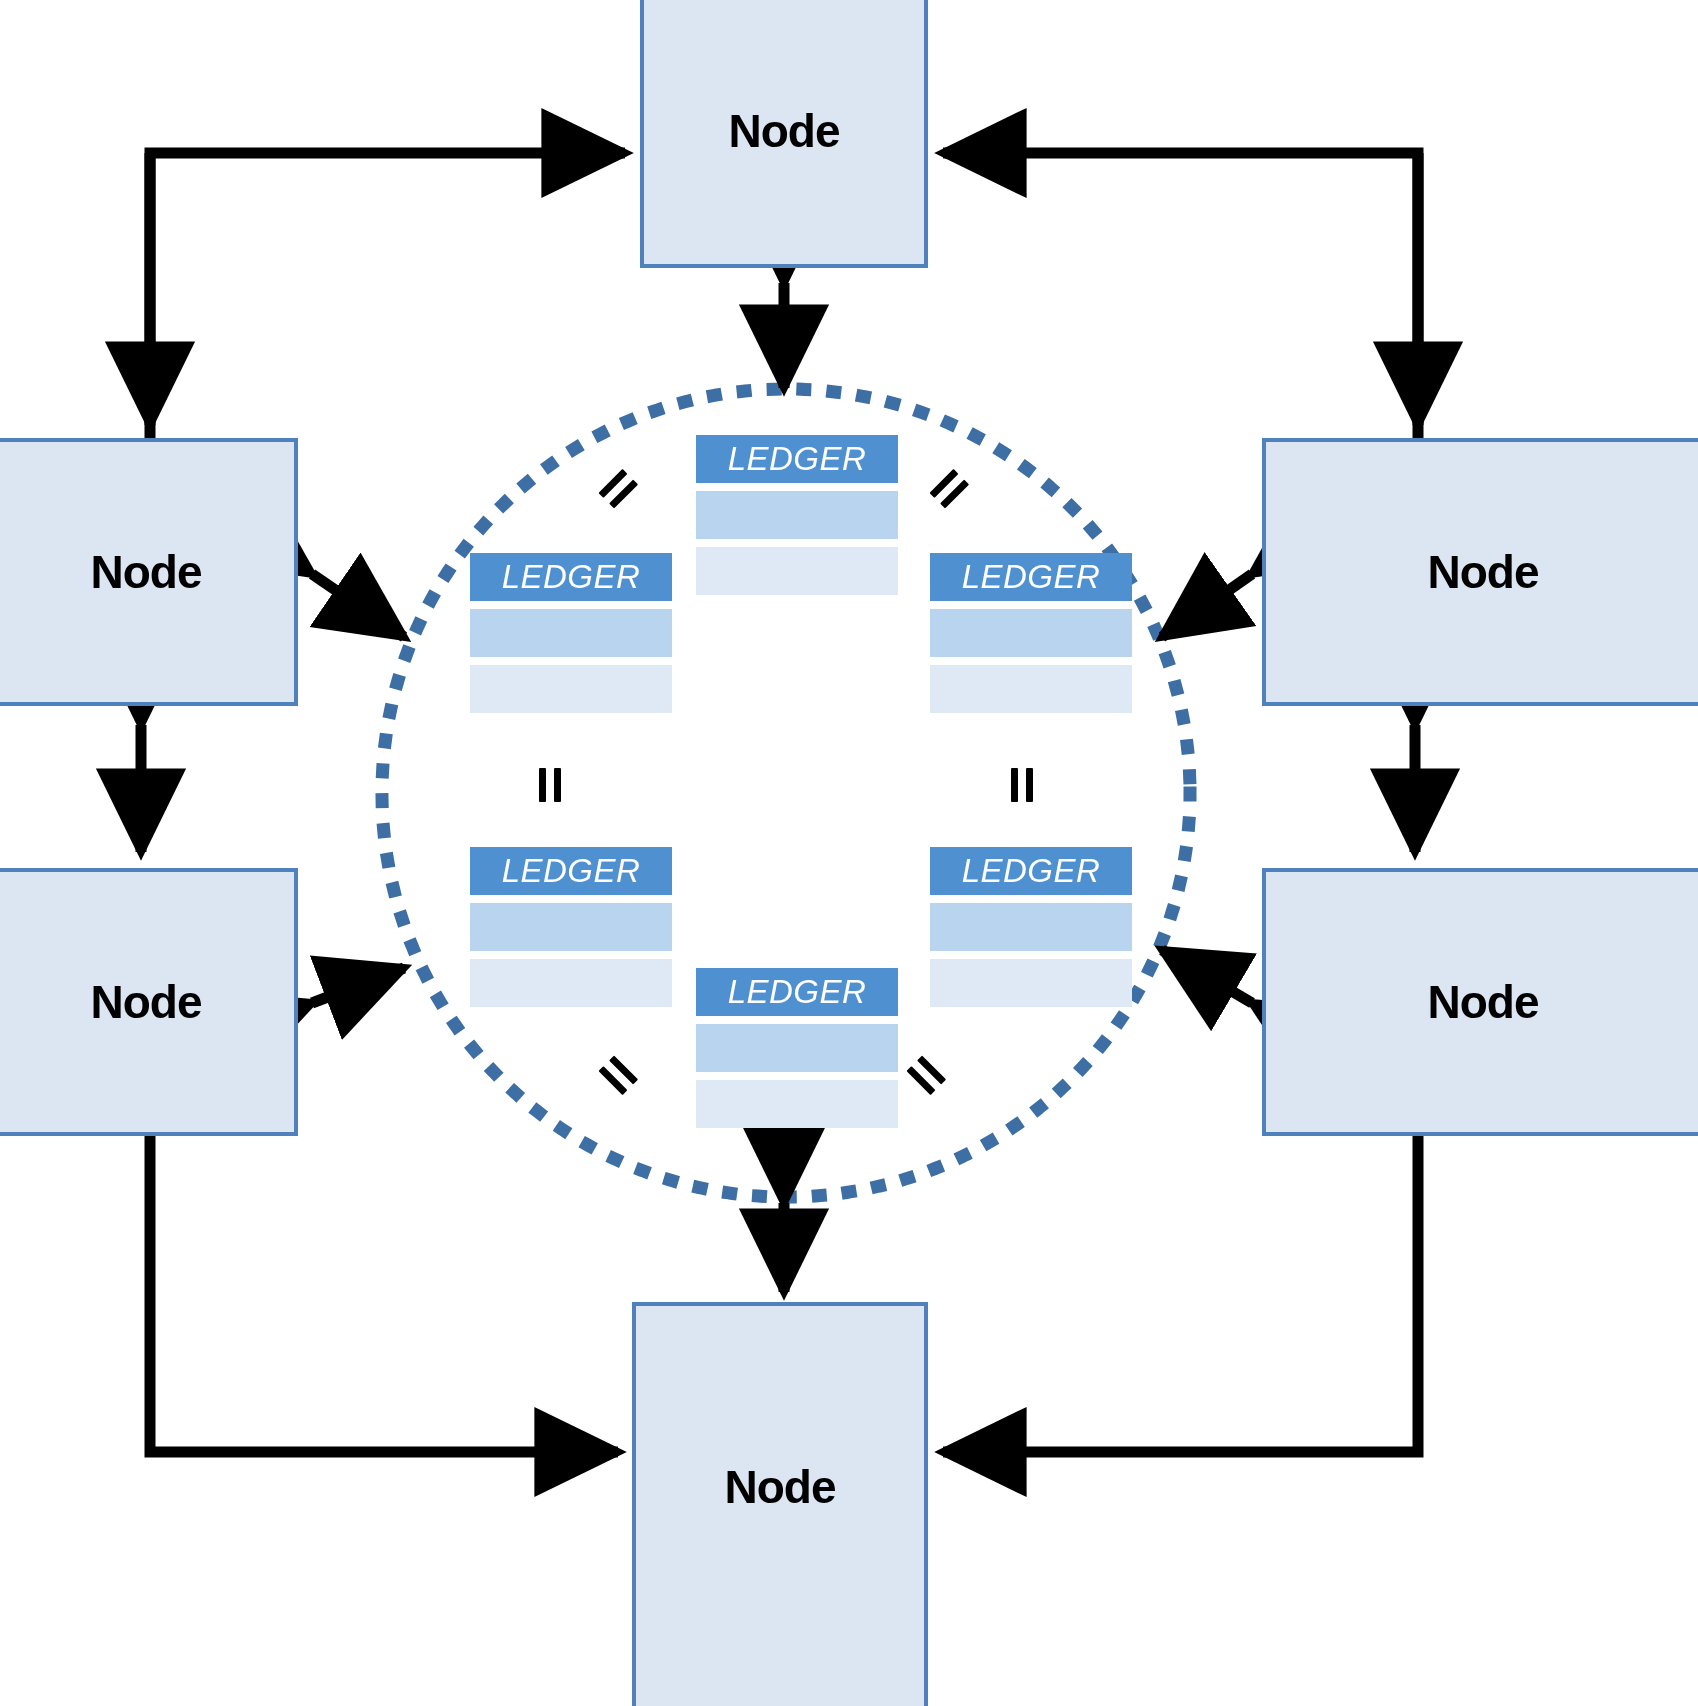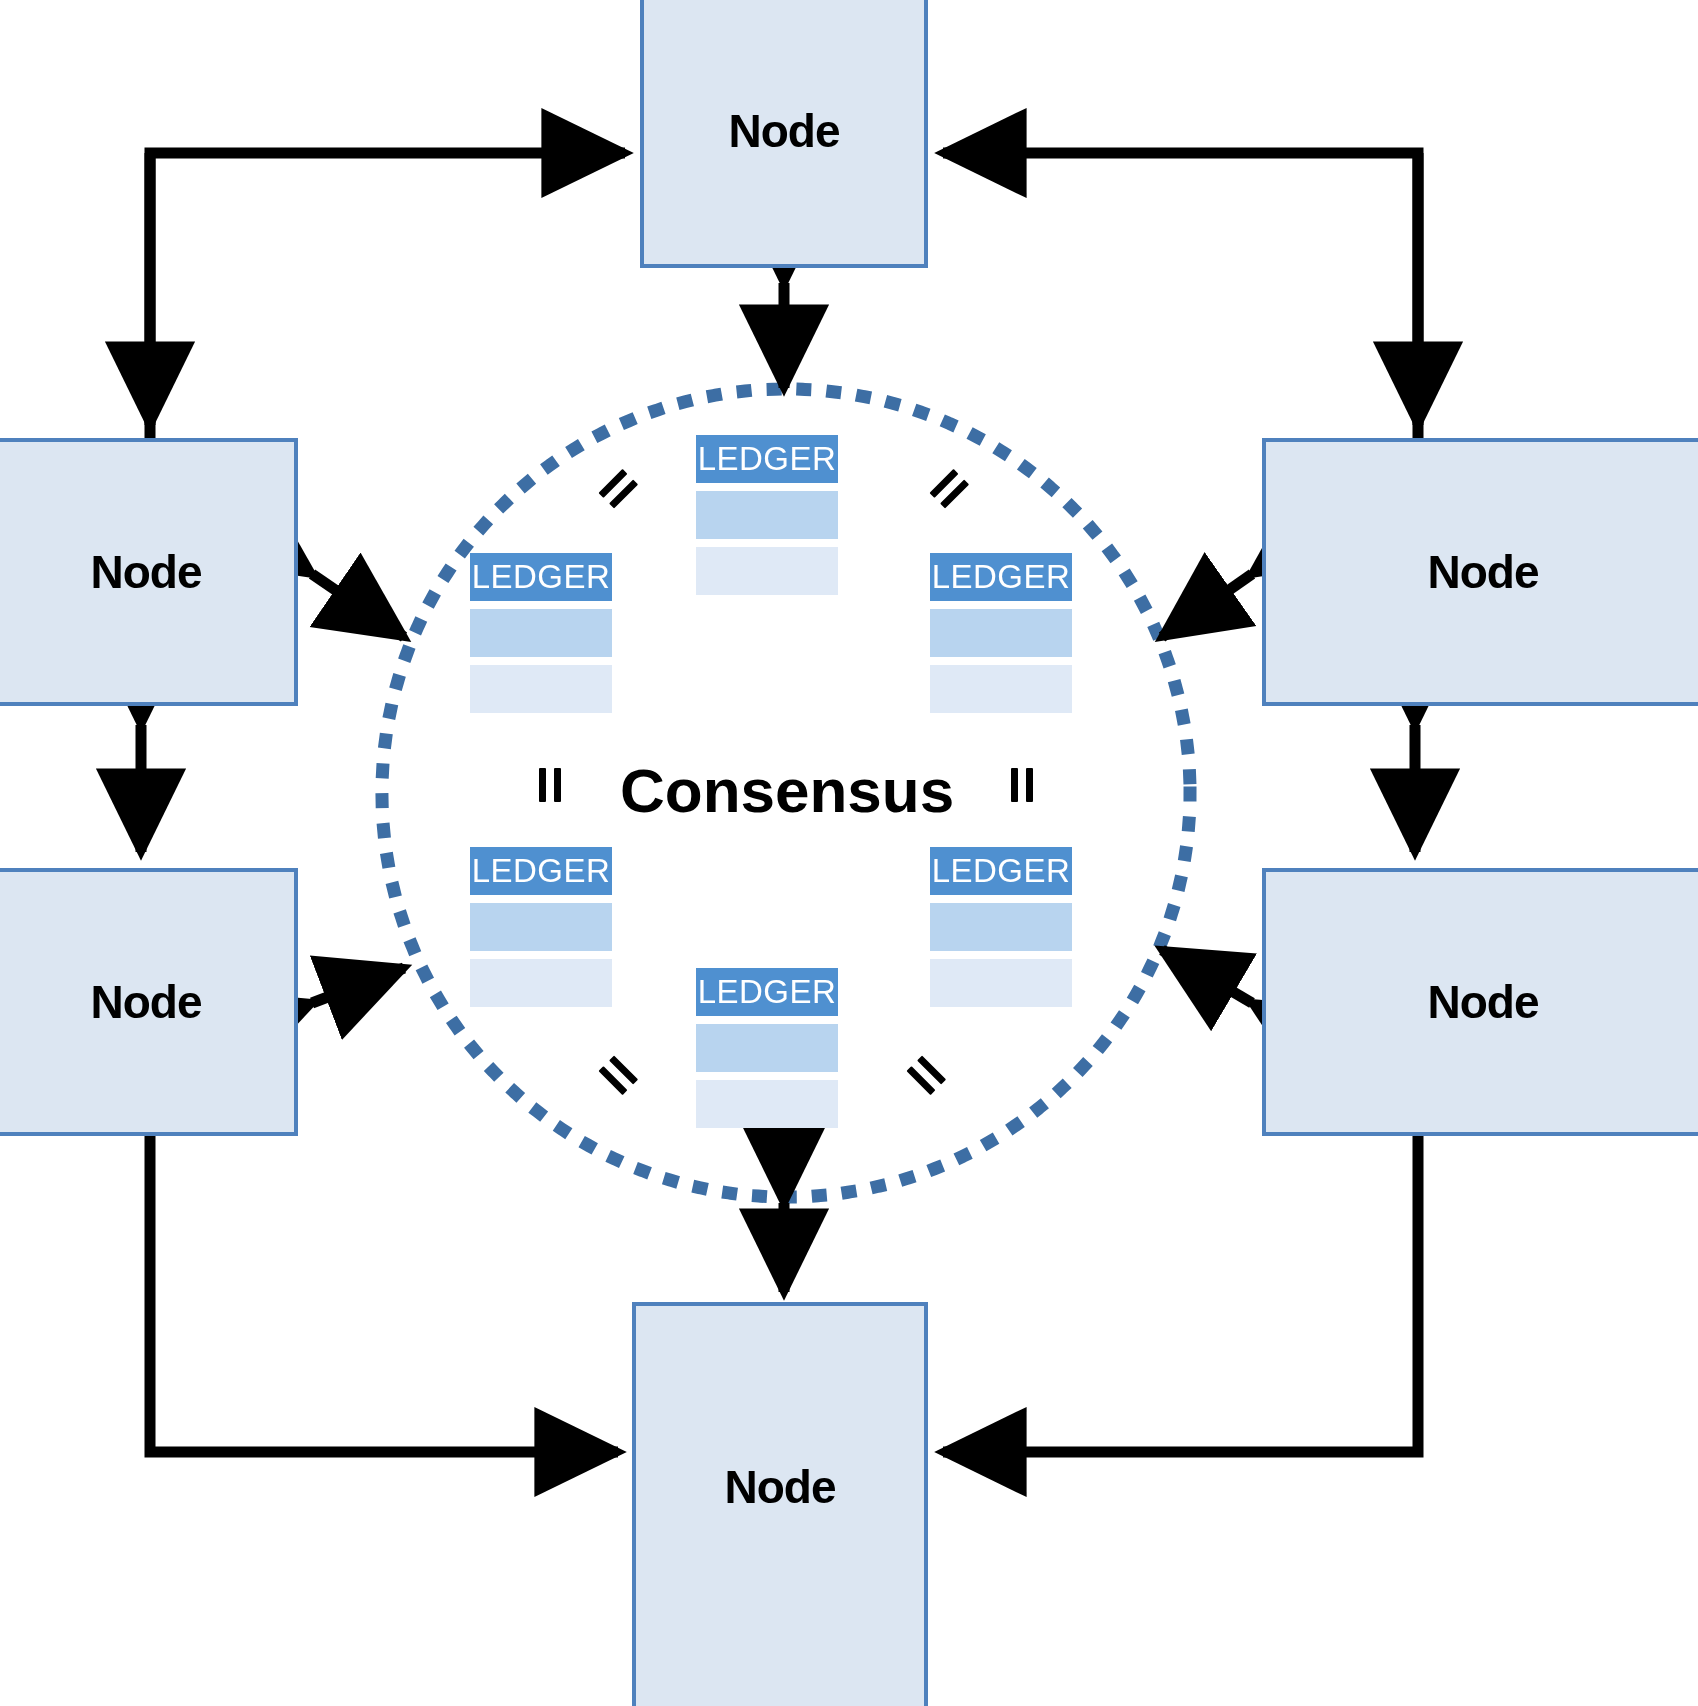--- a/index.html
+++ b/index.html
@@ -35,21 +35,22 @@
   .node-label {
     font-family: "Liberation Sans", sans-serif;
     font-weight: bold;
     font-size: 46px;
     color: #000000;
     letter-spacing: -1px;
     line-height: 1;
   }
   .ledger {
     position: absolute;
-    width: 142px;
+    width: 202px;
+    font-style: italic;
   }
   .ledger-head {
     background: #4f90d0;
     color: #ffffff;
     font-family: "Liberation Sans", sans-serif;
     font-size: 33px;
     font-weight: 400;
     height: 48px;
     line-height: 48px;
     text-align: center;
@@ -207,21 +208,20 @@
     <div class="ledger-row1"></div>
     <div class="ledger-row2"></div>
   </div>
 
   <div class="ledger" style="left:696px; top:968px;">
     <div class="ledger-head">LEDGER</div>
     <div class="ledger-row1"></div>
     <div class="ledger-row2"></div>
   </div>
 
-  <div class="consensus" style="left:620px; top:760px;">Consensus</div>
 
   <div class="eq-wrap" style="left:597px; top:470px; transform:rotate(-45deg);">
     <div class="eq-bar" style="left:4px; top:7px;"></div>
     <div class="eq-bar" style="left:4px; top:22px;"></div>
   </div>
 
   <div class="eq-wrap" style="left:928px; top:470px; transform:rotate(-45deg);">
     <div class="eq-bar" style="left:4px; top:7px;"></div>
     <div class="eq-bar" style="left:4px; top:22px;"></div>
   </div>

